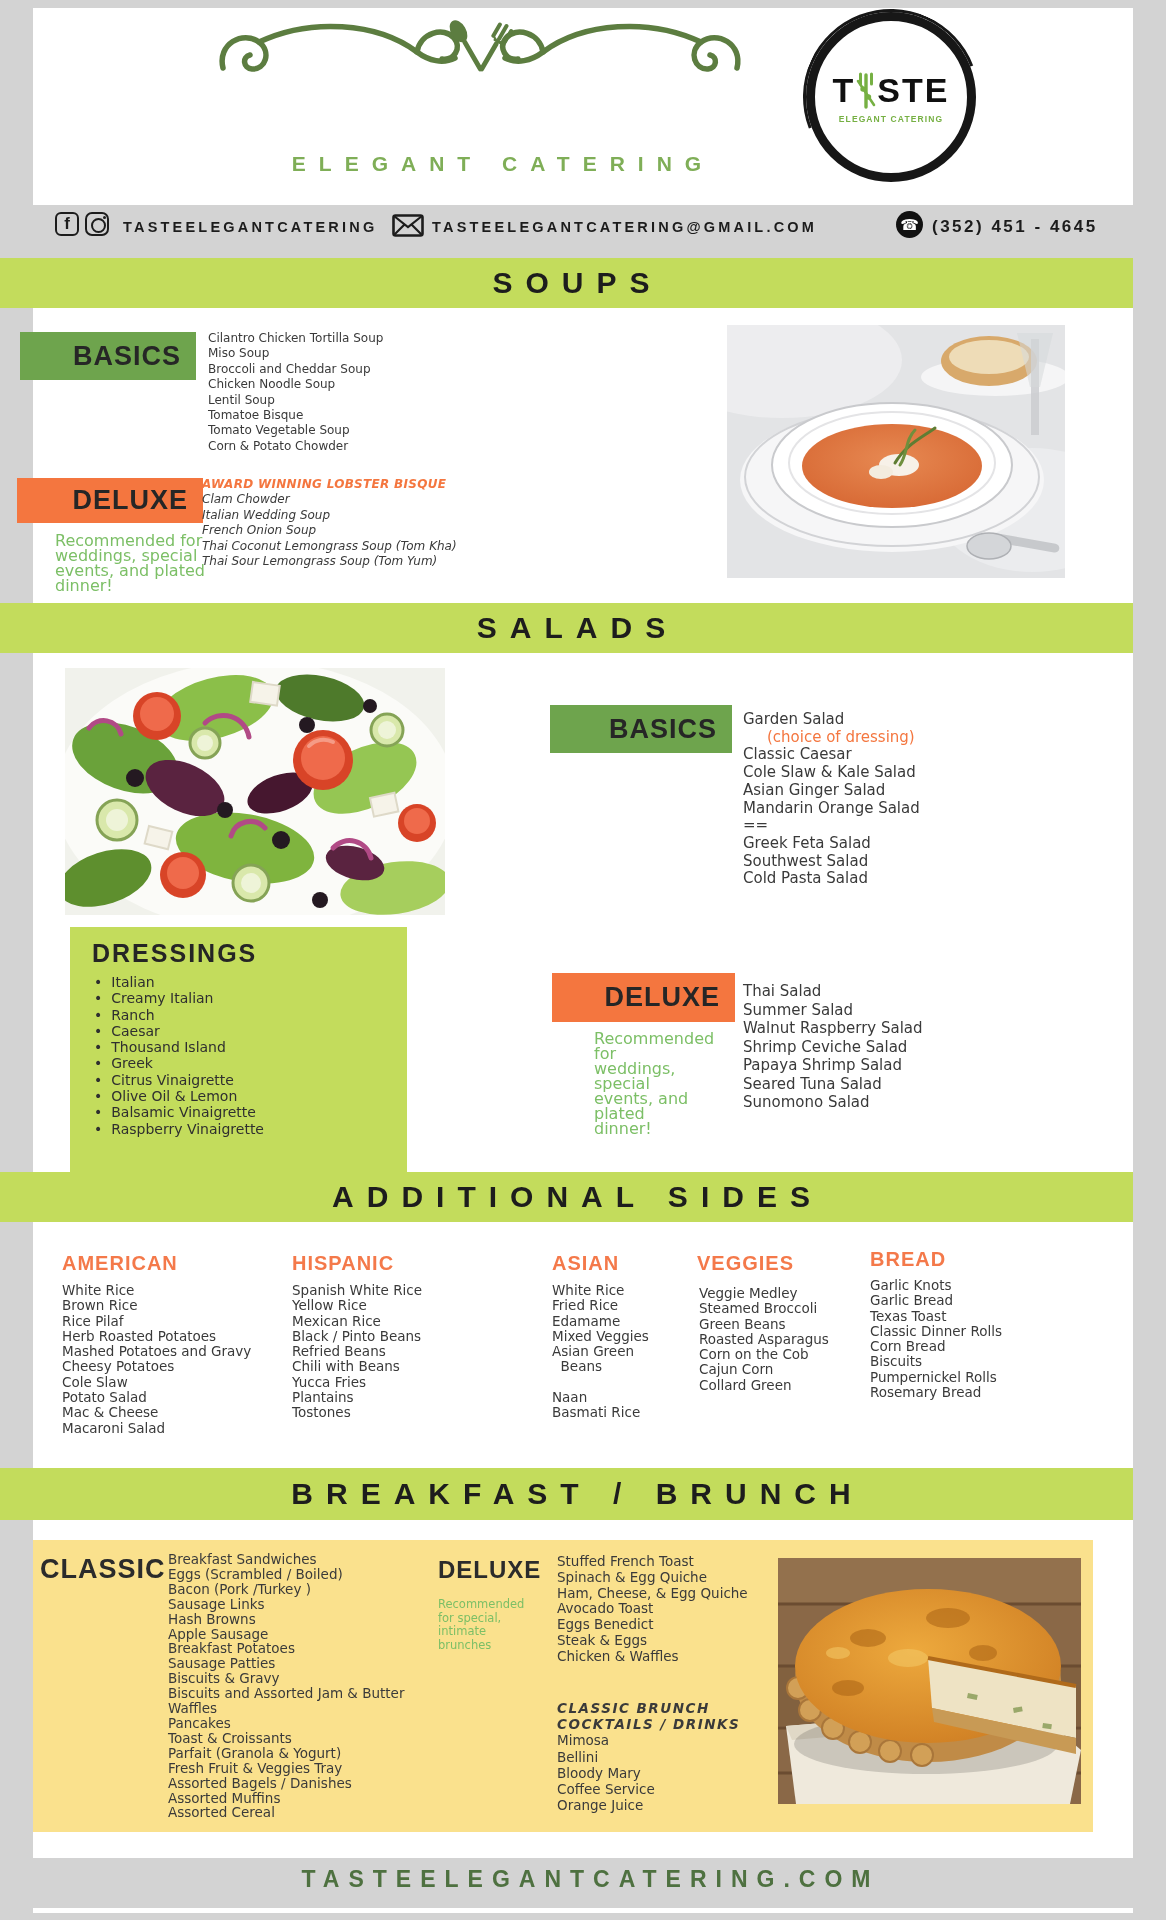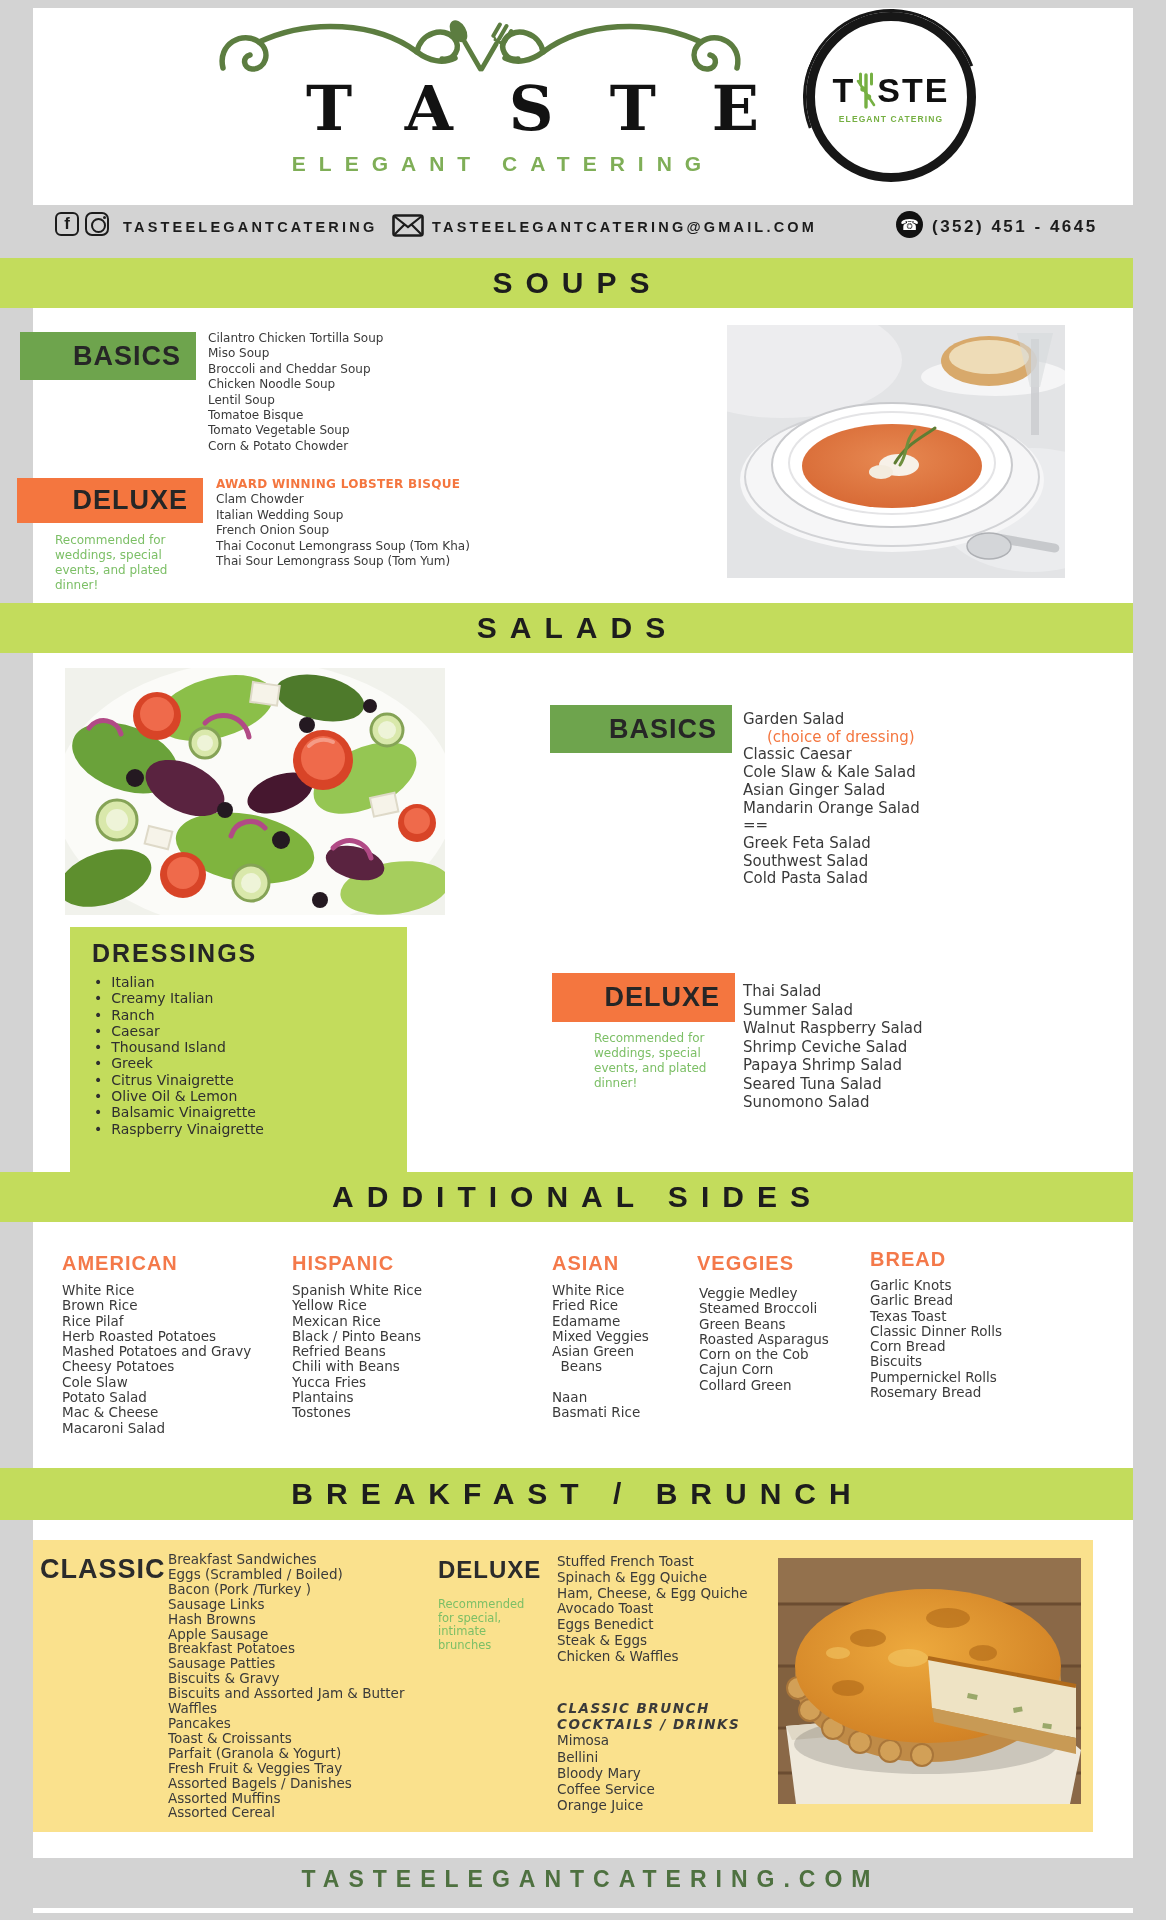--- a/index.html
+++ b/index.html
@@ -21,21 +21,21 @@
   .sz15b .li{font-size:15px;line-height:18.5px;}
   .sz13 .li{font-size:13.5px;line-height:15.3px;}
   .szbk .li{font-size:13.5px;line-height:14.9px;white-space:nowrap;}
   .szbd .li{font-size:13.5px;line-height:15.8px;white-space:nowrap;}
   .szdr .li{font-size:13.5px;line-height:16.2px;white-space:nowrap;}
   .dlist .li{font-size:14px;line-height:16.3px;}
   .orange{color:#f4763f;}
   .aw{font-weight:bold;letter-spacing:.3px;}
   .ind{padding-left:24px;}
   .it{font-style:italic;font-weight:bold;letter-spacing:1.5px;}
-  .note{position:absolute;color:#7cbf66;font-size:12px;line-height:15px;}
+  .note{position:absolute;color:#7cbf66;font-size:16px;line-height:15px;}
   .bullets .li{padding-left:2px;}
   .bullets .li::before{content:"•";margin-right:9px;}
   .colhead{position:absolute;font-family:"Liberation Sans",sans-serif;font-weight:bold;
            font-size:20px;letter-spacing:1px;color:#f4794a;}
   .biglabel{position:absolute;font-family:"Liberation Sans",sans-serif;font-weight:bold;color:#2b2b2b;}
   
   .wordmark{position:absolute;left:250px;top:72px;width:480px;text-align:center;
             font-family:"DejaVu Serif",serif;font-weight:bold;font-size:62px;
             letter-spacing:56px;padding-left:56px;color:#121212;white-space:nowrap;}
   .tagline{position:absolute;left:250px;top:152px;width:480px;text-align:center;
@@ -96,21 +96,20 @@
         <rect x="-2.4" y="-7" width="4.8" height="36" rx="2.4"></rect>
       </g>
       <g transform="translate(280,30) rotate(30)" fill="#5c7d40">
         <rect x="-2.4" y="-5" width="4.8" height="34" rx="2.4"></rect>
         <path d="M-6.5,-21 V-8 M0,-23 V-8 M6.5,-21 V-8" stroke="#5c7d40" stroke-width="4" stroke-linecap="round"></path>
         <path d="M-6.5,-10 Q0,-3 6.5,-10 L4,-4 L-4,-4 Z"></path>
       </g>
     </g>
   </svg>
 
-  <div class="wordmark">TASTE</div>
   <div class="tagline">ELEGANT CATERING</div>
 
   <div class="badge">
     <div class="ring"></div>
     <div class="ring2"></div>
     <div class="inner">
       <div class="brow">
         <span>T</span>
         <svg width="22" height="40" viewBox="0 0 22 40">
           <path d="M11,4 V36" stroke="#76b043" stroke-width="3.4" stroke-linecap="round"></path>
@@ -144,21 +143,21 @@
       <div class="li">Miso Soup</div>
       <div class="li">Broccoli and Cheddar Soup</div>
       <div class="li">Chicken Noodle Soup</div>
       <div class="li">Lentil Soup</div>
       <div class="li">Tomatoe Bisque</div>
       <div class="li">Tomato Vegetable Soup</div>
       <div class="li">Corn &amp; Potato Chowder</div>
     </div>
 
   <div class="lblbox orangebg" style="left:17px;top:478px;width:186px;height:45px;">DELUXE</div>
-  <div class="mlist sz14" style="left:216px;top:477px;">
+  <div class="mlist sz14" style="left:202px;top:477px;font-style:italic;">
       <div class="li orange aw">AWARD WINNING LOBSTER BISQUE</div>
       <div class="li">Clam Chowder</div>
       <div class="li">Italian Wedding Soup</div>
       <div class="li">French Onion Soup</div>
       <div class="li">Thai Coconut Lemongrass Soup (Tom Kha)</div>
       <div class="li">Thai Sour Lemongrass Soup (Tom Yum)</div>
     </div>
   <div class="note" style="left:55px;top:533px;width:150px;">
       <div class="li">Recommended for</div>
       <div class="li"> weddings, special</div>

